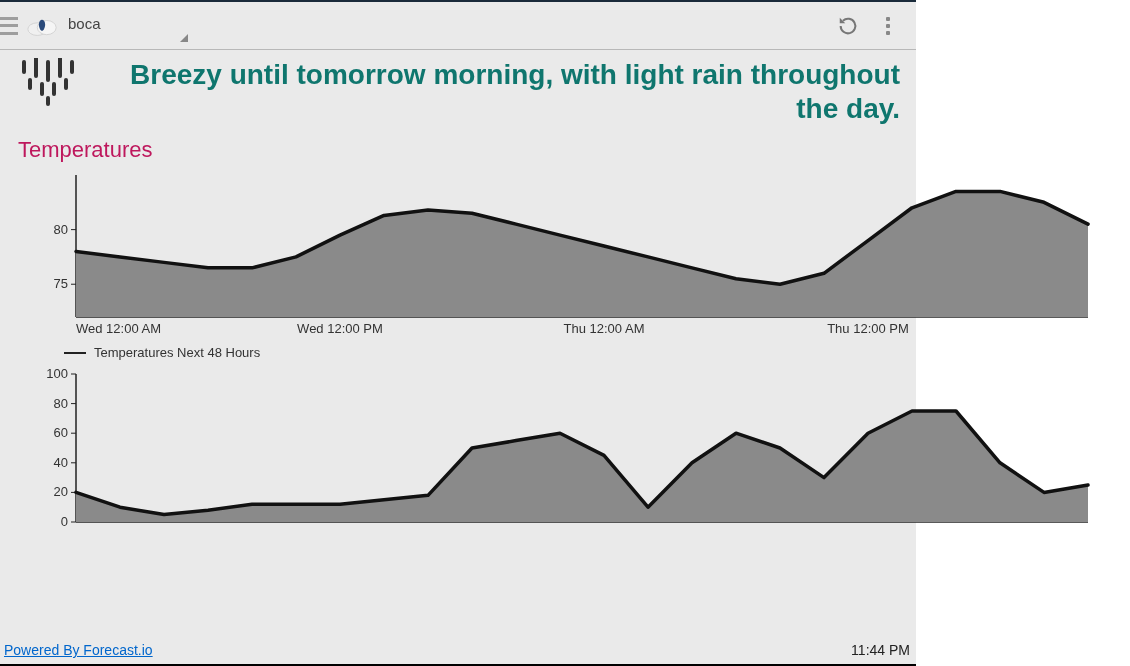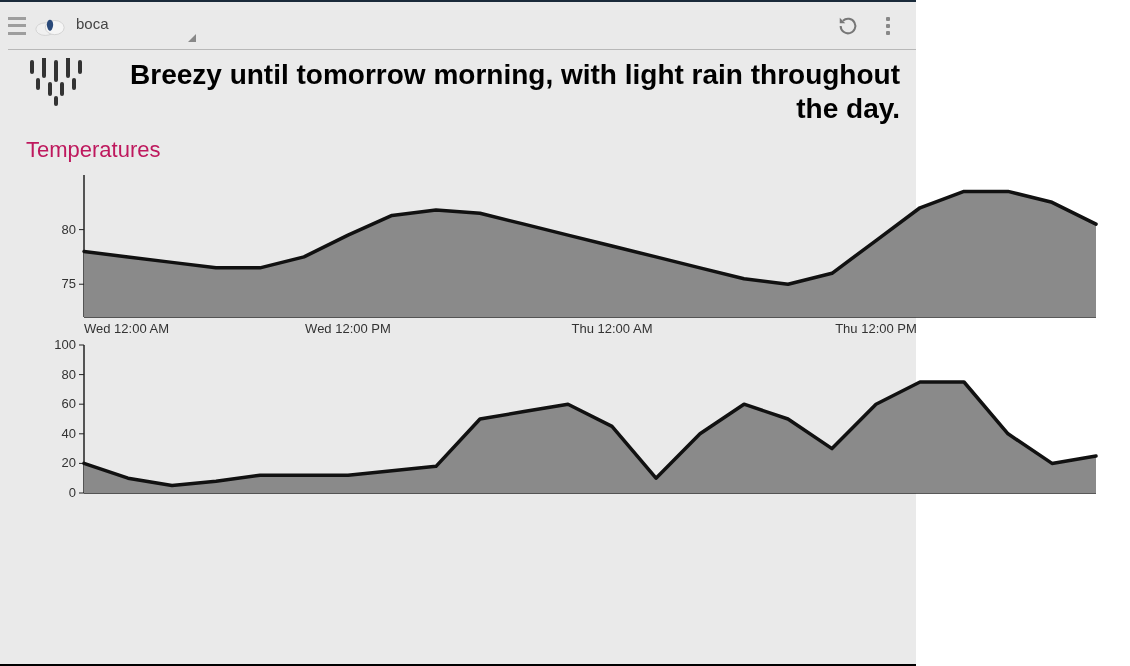--- a/index.html
+++ b/index.html
@@ -1,17 +1,17 @@
 <!DOCTYPE html>
 <html><head>
 <meta charset="utf-8">
 <style>
   * { box-sizing: border-box; margin: 0; padding: 0; }
   html, body { width: 1130px; height: 666px; font-family: "Helvetica Neue", Arial, sans-serif; background: #fff; overflow: hidden; }
-  .frame { width: 916px; height: 666px; background: #eaeaea; position: relative; border-top: 2px solid #1a2a3a; border-bottom: 2px solid #000; padding-left: 8px; }
+  .frame { width: 916px; height: 666px; background: #eaeaea; position: relative; border-top: 2px solid #1a2a3a; border-bottom: 2px solid #000; }
   .toolbar { height: 48px; border-bottom: 1px solid #b8b8b8; display: flex; align-items: center; padding: 0 8px 0 0; background: #eaeaea; }
   .hamburger { width: 18px; height: 18px; display: flex; flex-direction: column; justify-content: space-between; margin-right: 6px; opacity: 0.5; }
   .hamburger span { height: 3px; background: #555; display: block; }
   .cloud-icon { width: 32px; height: 22px; margin: 0 10px 0 2px; }
   .loc-spinner { display: flex; align-items: flex-end; width: 120px; height: 32px; position: relative; cursor: pointer; }
   .loc-text { font-size: 15px; color: #444; padding-bottom: 10px; }
   .spinner-arrow { position: absolute; right: 0; bottom: 0; width: 0; height: 0; border-left: 8px solid transparent; border-bottom: 8px solid #888; }
   .toolbar-spacer { flex: 1; }
   .refresh, .overflow { width: 40px; height: 40px; display: flex; align-items: center; justify-content: center; cursor: pointer; }
   .overflow-dots { display: flex; flex-direction: column; gap: 3px; }
@@ -19,21 +19,21 @@
   
   .tabbar { height: 28px; background: #b0b0b0; display: flex; align-items: stretch; color: #222; font-size: 14px; position: relative; }
   .tab { display: flex; align-items: center; padding: 0 8px; cursor: pointer; }
   .tab.left { }
   .tab.center { position: absolute; left: 50%; transform: translateX(-50%); border-bottom: 2px solid #222; }
   .tab.right { margin-left: auto; }
   
   .content { padding: 8px 14px 0 14px; position: relative; }
   .summary-row { display: flex; align-items: flex-start; gap: 18px; margin-bottom: 12px; }
   .rain-icon { width: 70px; height: 50px; flex-shrink: 0; }
-  .summary-text { flex: 1; text-align: right; font-size: 28px; font-weight: 700; color: #000000; line-height: 1.2; padding-right: 2px; }
+  .summary-text { flex: 1; text-align: right; font-size: 28px; font-weight: 700; color: #0f766e; line-height: 1.2; padding-right: 2px; }
   
   .section-title { font-size: 22px; color: #be185d; margin: 6px 0 6px 4px; font-weight: 400; }
   
   .chart { position: relative; margin-left: 22px; margin-right: 10px; }
   .chart svg { display: block; }
   .legend-row { display: flex; align-items: center; gap: 8px; font-size: 13px; color: #333; margin: 6px 0 8px 50px; }
   .legend-line { width: 22px; height: 2px; background: #222; }
   
   .footer { position: absolute; bottom: 6px; left: 4px; right: 6px; display: flex; justify-content: space-between; align-items: center; font-size: 14px; }
   .footer a { color: #0066cc; text-decoration: underline; }
@@ -106,20 +106,24 @@
           <line x1="35" y1="60.61538461538461" x2="40" y2="60.61538461538461" stroke="#222"></line>
           <text x="32" y="64.61538461538461" text-anchor="end" class="axis-label">80</text>
           <text x="40" y="164" text-anchor="start" class="axis-label">Wed 12:00 AM</text>
           <text x="304" y="164" text-anchor="middle" class="axis-label">Wed 12:00 PM</text>
           <text x="568" y="164" text-anchor="middle" class="axis-label">Thu 12:00 AM</text>
           <text x="832" y="164" text-anchor="middle" class="axis-label">Thu 12:00 PM</text>
           <path d="M 40 148 L 40 82.46153846153845 L 84 87.92307692307692 L 128 93.38461538461539 L 172 98.84615384615385 L 216 98.84615384615385 L 260 87.92307692307692 L 304 66.0769230769231 L 348 46.415384615384646 L 392 40.953846153846186 L 436 44.23076923076923 L 480 55.15384615384615 L 524 66.0769230769231 L 568 77 L 612 87.92307692307692 L 656 98.84615384615385 L 700 109.76923076923077 L 744 115.23076923076923 L 788 104.3076923076923 L 832 71.53846153846155 L 876 38.76923076923077 L 920 22.38461538461539 L 964 22.38461538461539 L 1008 33.30769230769231 L 1052 55.15384615384615 L 1052 148 Z" fill="#8a8a8a" stroke="none"></path>
           <path d="M 40 82.46153846153845 L 84 87.92307692307692 L 128 93.38461538461539 L 172 98.84615384615385 L 216 98.84615384615385 L 260 87.92307692307692 L 304 66.0769230769231 L 348 46.415384615384646 L 392 40.953846153846186 L 436 44.23076923076923 L 480 55.15384615384615 L 524 66.0769230769231 L 568 77 L 612 87.92307692307692 L 656 98.84615384615385 L 700 109.76923076923077 L 744 115.23076923076923 L 788 104.3076923076923 L 832 71.53846153846155 L 876 38.76923076923077 L 920 22.38461538461539 L 964 22.38461538461539 L 1008 33.30769230769231 L 1052 55.15384615384615" fill="none" stroke="#111" stroke-width="3.5" stroke-linejoin="round" stroke-linecap="round"></path>
         </svg>
     </div>
+    <div class="legend-row">
+      <span class="legend-line"></span>
+      <span>Temperatures Next 48 Hours</span>
+    </div>
 
     <div class="chart">
       <svg id="precip-chart" width="1060" height="160">
           <line x1="40" y1="6" x2="40" y2="154" stroke="#222" stroke-width="1.5"></line>
           <line x1="40" y1="154" x2="1052" y2="154" stroke="#222" stroke-width="1.5"></line>
           <line x1="35" y1="154" x2="40" y2="154" stroke="#222"></line>
           <text x="32" y="158" text-anchor="end" class="axis-label">0</text>
           <line x1="35" y1="124.4" x2="40" y2="124.4" stroke="#222"></line>
           <text x="32" y="128.4" text-anchor="end" class="axis-label">20</text>
           <line x1="35" y1="94.8" x2="40" y2="94.8" stroke="#222"></line>
@@ -129,13 +133,17 @@
           <line x1="35" y1="35.599999999999994" x2="40" y2="35.599999999999994" stroke="#222"></line>
           <text x="32" y="39.599999999999994" text-anchor="end" class="axis-label">80</text>
           <line x1="35" y1="6" x2="40" y2="6" stroke="#222"></line>
           <text x="32" y="10" text-anchor="end" class="axis-label">100</text>
           <path d="M 40 154 L 40 124.4 L 84 139.20000000000002 L 128 146.6 L 172 142.16 L 216 136.24 L 260 136.24 L 304 136.24 L 348 131.8 L 392 127.36000000000001 L 436 80 L 480 72.6 L 524 65.2 L 568 87.4 L 612 139.20000000000002 L 656 94.8 L 700 65.2 L 744 80 L 788 109.6 L 832 65.2 L 876 43 L 920 43 L 964 94.8 L 1008 124.4 L 1052 117 L 1052 154 Z" fill="#8a8a8a" stroke="none"></path>
           <path d="M 40 124.4 L 84 139.20000000000002 L 128 146.6 L 172 142.16 L 216 136.24 L 260 136.24 L 304 136.24 L 348 131.8 L 392 127.36000000000001 L 436 80 L 480 72.6 L 524 65.2 L 568 87.4 L 612 139.20000000000002 L 656 94.8 L 700 65.2 L 744 80 L 788 109.6 L 832 65.2 L 876 43 L 920 43 L 964 94.8 L 1008 124.4 L 1052 117" fill="none" stroke="#111" stroke-width="3.5" stroke-linejoin="round" stroke-linecap="round"></path>
         </svg>
     </div>
   </div>
 
+  <div class="footer">
+    <a href="#">Powered By Forecast.io</a>
+    <span class="time">11:44 PM</span>
+  </div>
 </div>
 
 </body></html>

